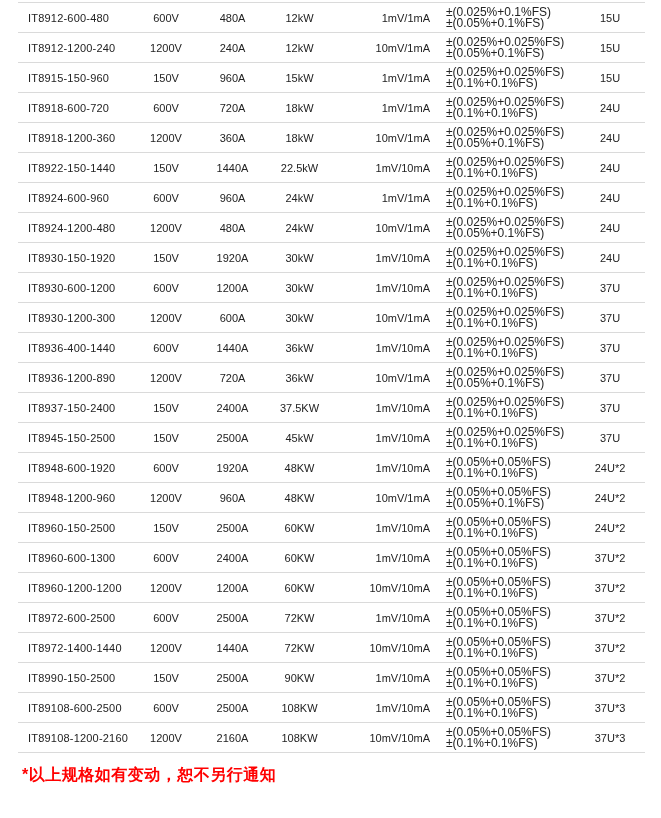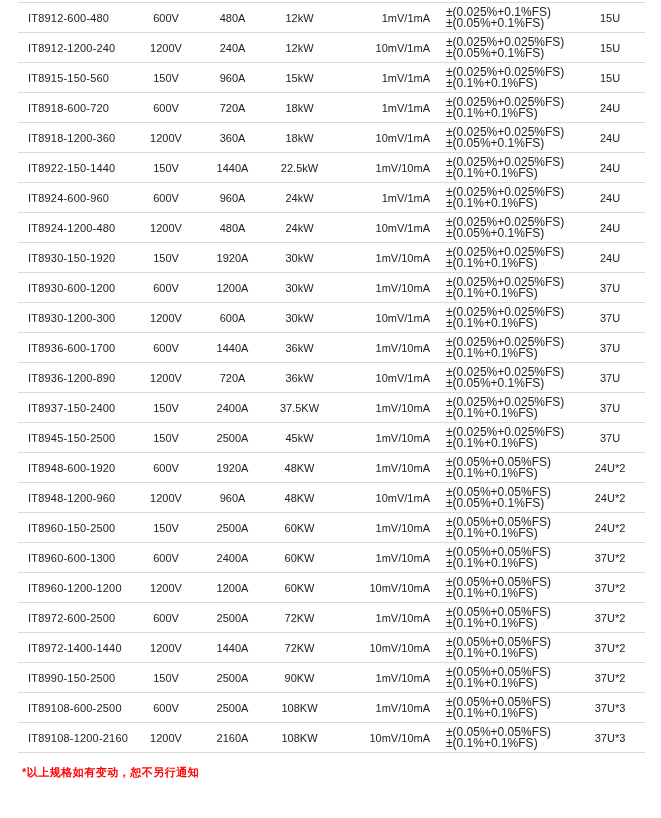--- a/index.html
+++ b/index.html
@@ -37,21 +37,21 @@
     font-size: 12px;
     line-height: 11px;
     display: flex;
     flex-direction: column;
     justify-content: center;
   }
   .note {
     position: absolute;
     left: 22px; top: 765px;
     color: #ff0000;
-    font-size: 11px;
+    font-size: 16px;
     font-weight: bold;
     letter-spacing: 0.5px;
   }
 </style>
 </head>
 <body>
 
 <div class="spec-table" id="spec-table">
     <div class="row">
       <div class="cell col-model">IT8912-600-480</div>
@@ -71,21 +71,21 @@
       <div class="cell col-current">240A</div>
       <div class="cell col-power">12kW</div>
       <div class="cell col-resolution">10mV/1mA</div>
       <div class="cell col-accuracy">
         <span>±(0.025%+0.025%FS)</span>
         <span>±(0.05%+0.1%FS)</span>
       </div>
       <div class="cell col-size">15U</div>
     </div>
     <div class="row">
-      <div class="cell col-model">IT8915-150-560</div>
+      <div class="cell col-model">IT8915-150-960</div>
       <div class="cell col-voltage">150V</div>
       <div class="cell col-current">960A</div>
       <div class="cell col-power">15kW</div>
       <div class="cell col-resolution">1mV/1mA</div>
       <div class="cell col-accuracy">
         <span>±(0.025%+0.025%FS)</span>
         <span>±(0.1%+0.1%FS)</span>
       </div>
       <div class="cell col-size">15U</div>
     </div>
@@ -179,21 +179,21 @@
       <div class="cell col-current">600A</div>
       <div class="cell col-power">30kW</div>
       <div class="cell col-resolution">10mV/1mA</div>
       <div class="cell col-accuracy">
         <span>±(0.025%+0.025%FS)</span>
         <span>±(0.1%+0.1%FS)</span>
       </div>
       <div class="cell col-size">37U</div>
     </div>
     <div class="row">
-      <div class="cell col-model">IT8936-600-1700</div>
+      <div class="cell col-model">IT8936-400-1440</div>
       <div class="cell col-voltage">600V</div>
       <div class="cell col-current">1440A</div>
       <div class="cell col-power">36kW</div>
       <div class="cell col-resolution">1mV/10mA</div>
       <div class="cell col-accuracy">
         <span>±(0.025%+0.025%FS)</span>
         <span>±(0.1%+0.1%FS)</span>
       </div>
       <div class="cell col-size">37U</div>
     </div>

